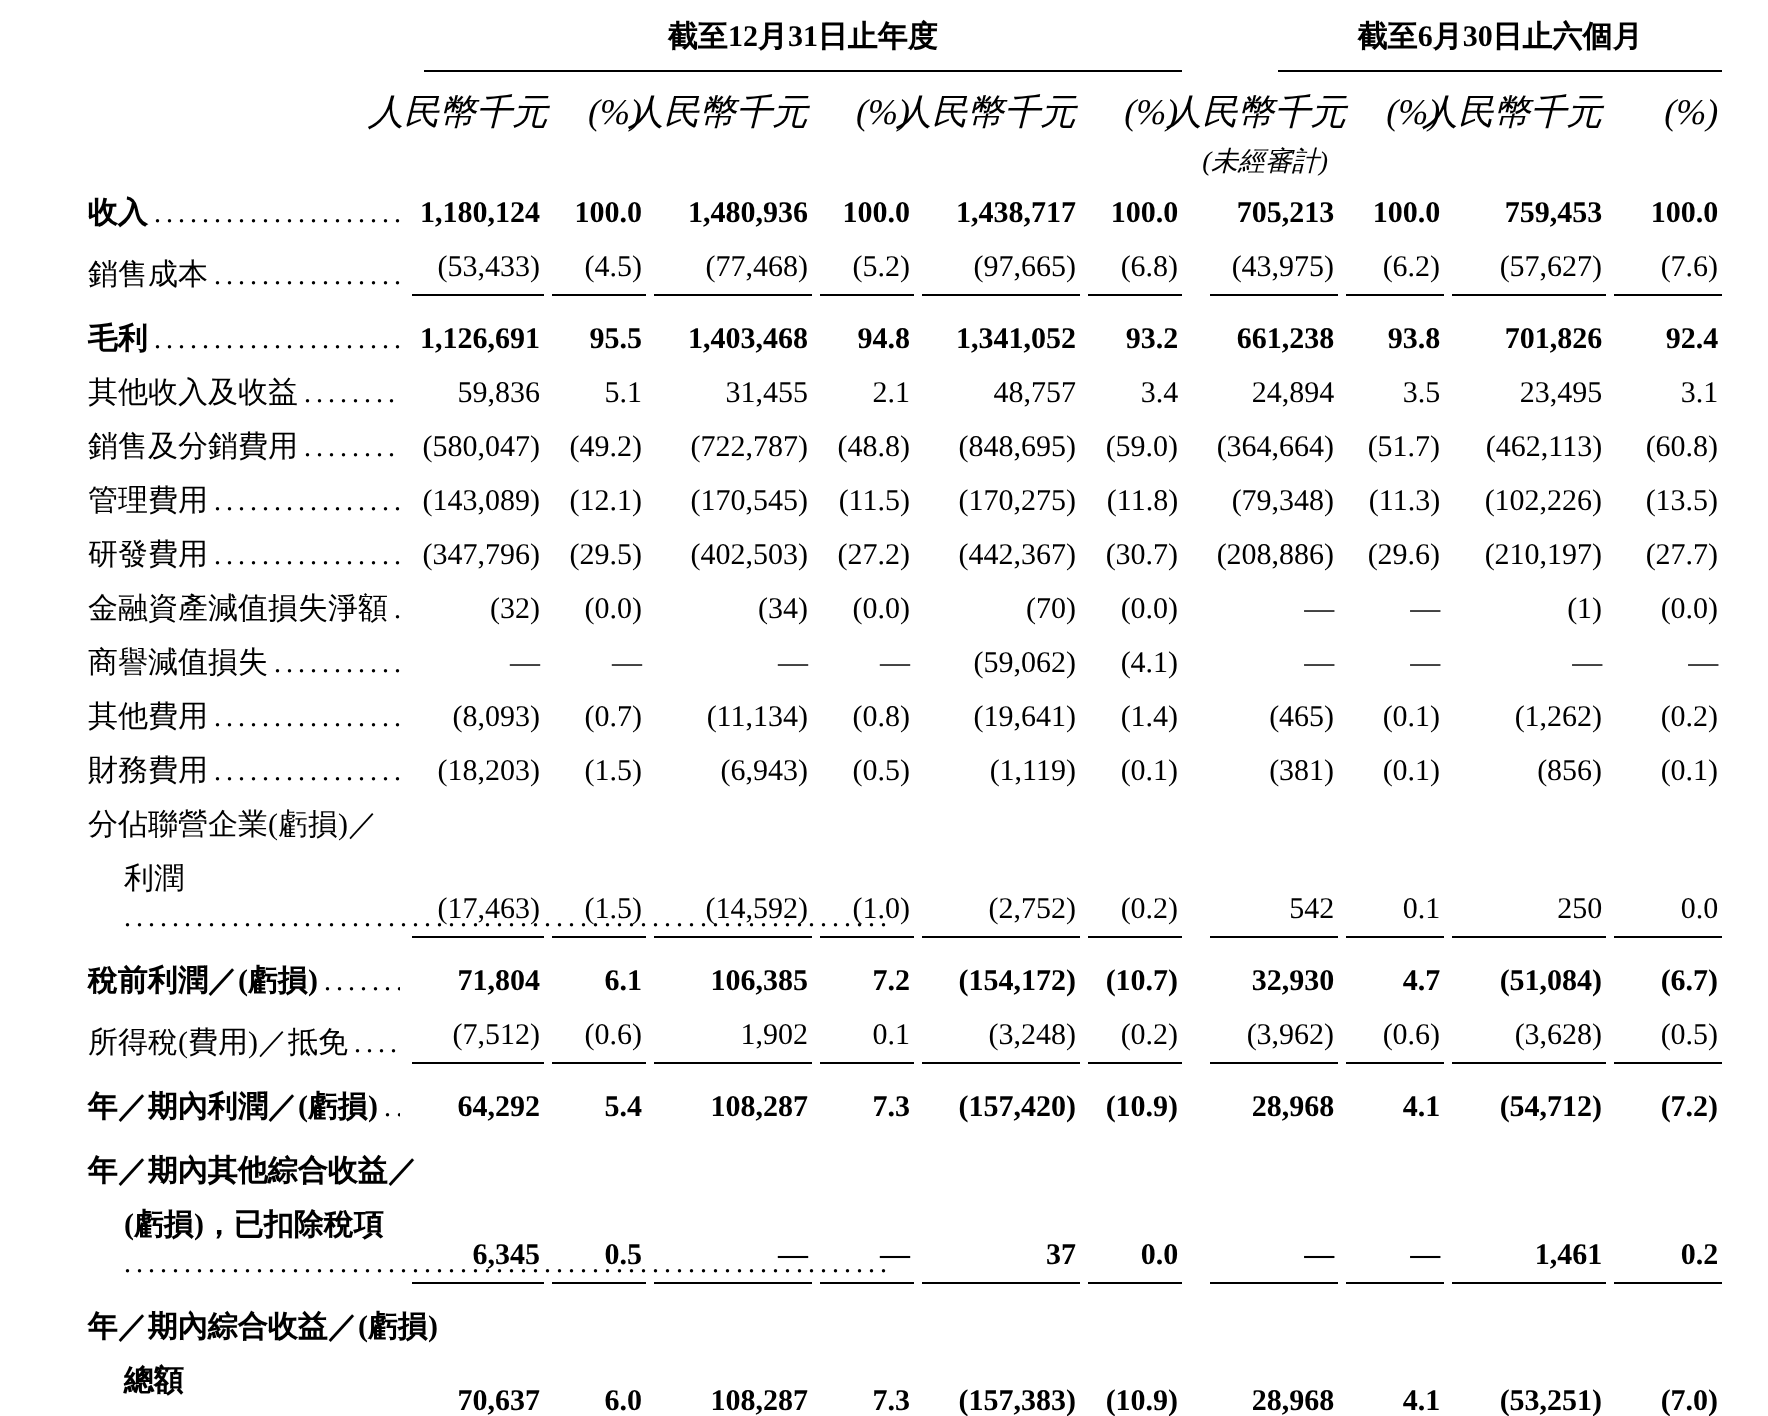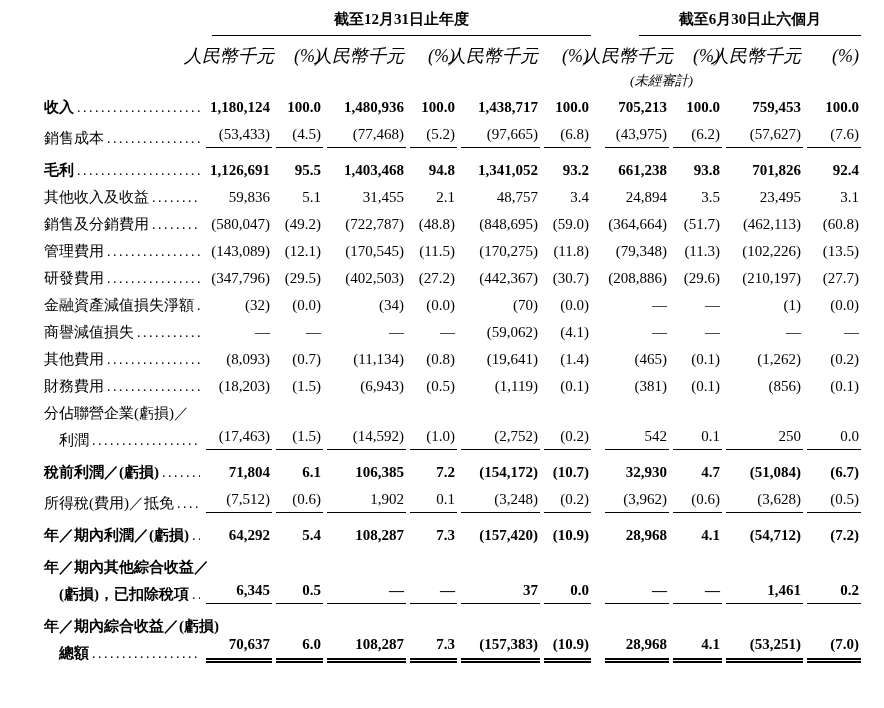--- a/index.html
+++ b/index.html
@@ -15,41 +15,41 @@
   
   .num .nv { text-align:right; margin-left:4px; padding-right:2px; white-space:nowrap; }
   tr.b { font-weight:bold; }
   tr.gt td { padding-top:9px; }
   tr.rl td.num .nv { border-bottom:1.2px solid #000; padding-bottom:3px; }
   tr.dbl td.num .nv { border-bottom:5px double #000; padding-bottom:4px; }
 
   
   .lbl { padding-right:2px; }
   .lblline { display:flex; align-items:baseline; }
-  .lblline.ind { padding-left:15px; }
+  .lblline.ind { padding-left:15px;flex-direction:column; }
   .lt { white-space:nowrap; }
   .leader { flex:1 1 auto; overflow:hidden; white-space:nowrap; min-width:5px; margin-left:3px; }
   .leader::after {
     content:"................................................................";
     letter-spacing:2.5px; font-size:14px; font-weight:normal;
   }
   .pre { margin-bottom:8px; white-space:nowrap; }
 
   
   .grp div { border-bottom:1.2px solid #000; font-weight:bold; text-align:center;
              padding:0 0 6px 0; font-size:15px; }
   .grp.g2 div { margin-left:38px; }
   .grp.g1 div { margin-left:10px; }
   .yr { padding-top:8px; }
   .yr div { border-bottom:1.2px solid #000; font-weight:bold; text-align:center;
             margin:0 6px; padding:2px 0 5px 0; }
   .unit { padding-top:7px; }
   .unit .nv { font-style:italic; font-size:18px; margin-left:-18px; }
   .unaud { padding-top:0; }
-  .unaud div { font-style:italic; font-size:13.5px; text-align:center; padding-top:1px; }
+  .unaud div { font-style:italic; font-size:13.5px; padding-top:1px; }
   .sp { padding:0; }
   .hdr-empty { padding:0; }
 </style>
 </head>
 <body>
 
 <div class="page">
 <table>
   <colgroup>
     <col style="width:158px">

